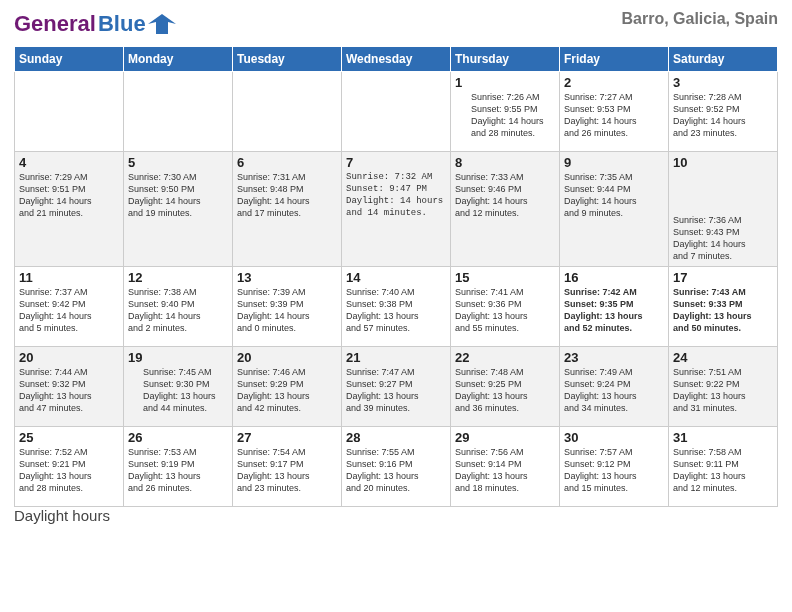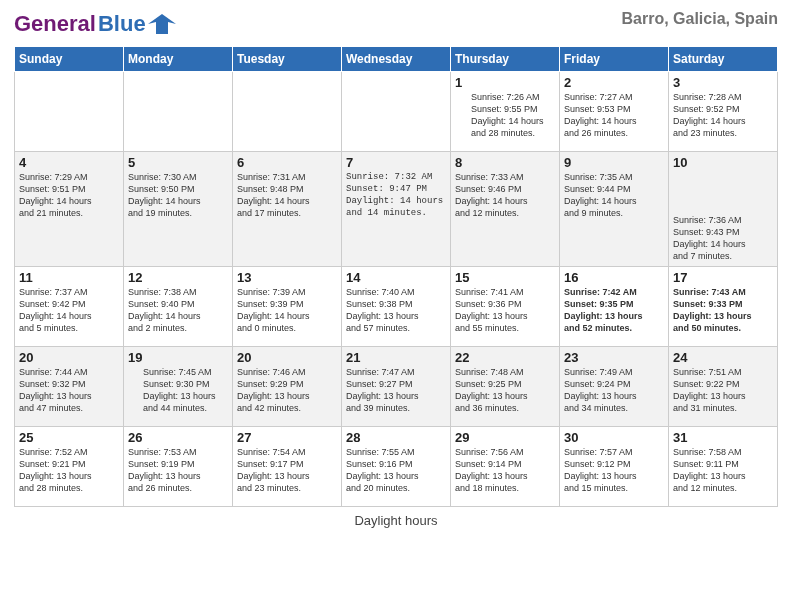--- a/index.html
+++ b/index.html
@@ -78,24 +78,22 @@
     }
     .day-info {
       font-size: 9px;
       color: #333;
       line-height: 1.35;
     }
     .empty-cell {
       background: #fff !important;
     }
     .footer {
-      margin-top: 6px;
-      font-size: 13px;
+      font-size: 15px;
       color: #444;
-      text-align: center;
     }
   </style>
 </head>
 <body>
 
 <div class="container">
   <div class="header">
     <div class="logo">
       <div class="logo-row">
         <span style="font-size:22px;font-weight:bold;color:#701a75;">General</span>

